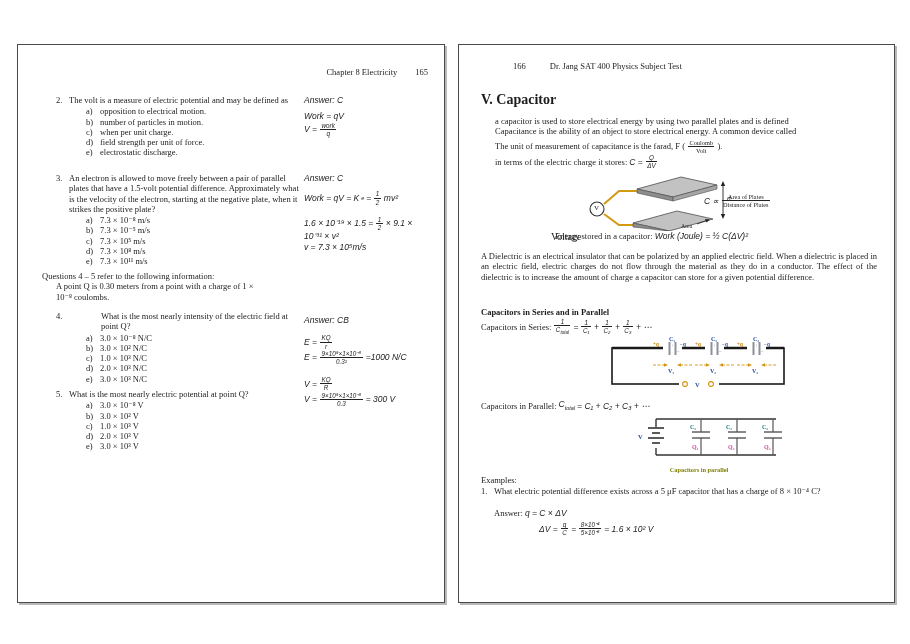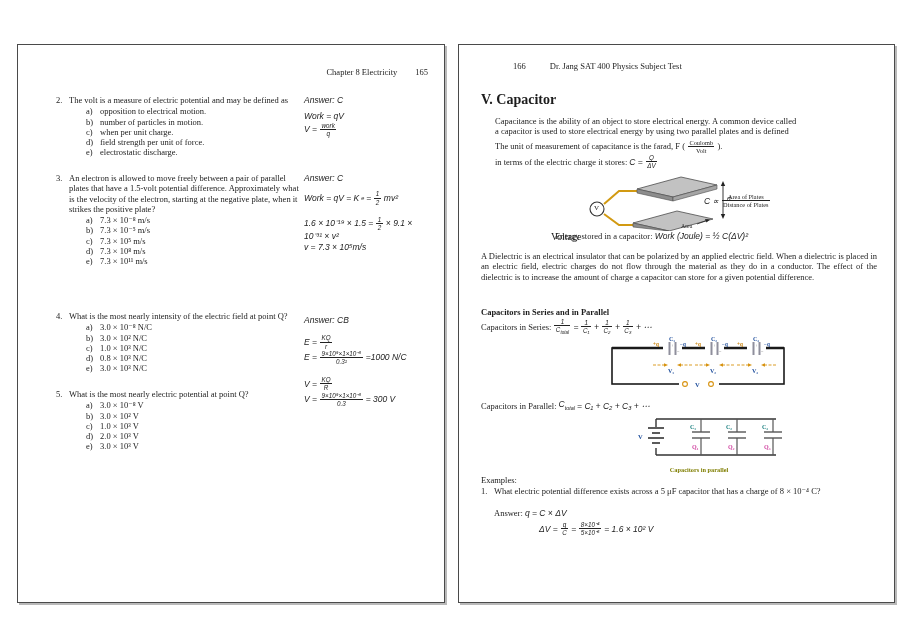--- a/index.html
+++ b/index.html
@@ -118,42 +118,47 @@
       <span class="frac">
           <span class="num">1</span>
           <span class="den">2</span>
         </span>
       <span>× 9.1 ×</span>
     </div>
     <div class="math">10⁻³¹ × v²</div>
     <div class="math">v = 7.3 × 10⁵m/s</div>
   </div>
 
+  <div class="abs t" style="left:24px;top:226px;">
+    <div>Questions 4 – 5 refer to the following information:</div>
+    <div style="margin-left:14px;">A point Q is 0.30 meters from a point with a charge of 1 ×</div>
+    <div style="margin-left:14px;">10⁻⁸ coulombs.</div>
+  </div>
 
   <div class="abs" style="left:38px;top:266px;width:250px;">
     <div class="qrow t">
       <span class="qnum">4.</span>
-      <span style="width:237px;">What is the most nearly intensity of the electric field at point Q?</span>
+      <span style="width:237px;margin-left:32px;">What is the most nearly intensity of the electric field at point Q?</span>
     </div>
     <div style="margin-left:30px;margin-top:1px;">
       <div class="opt t">
           <span class="letter">a)</span>
           <span>3.0 × 10⁻⁸ N/C</span>
         </div>
       <div class="opt t">
           <span class="letter">b)</span>
           <span>3.0 × 10² N/C</span>
         </div>
       <div class="opt t">
           <span class="letter">c)</span>
           <span>1.0 × 10³ N/C</span>
         </div>
       <div class="opt t">
           <span class="letter">d)</span>
-          <span>0.8 × 10³ N/C</span>
+          <span>2.0 × 10³ N/C</span>
         </div>
       <div class="opt t">
           <span class="letter">e)</span>
           <span>3.0 × 10³ N/C</span>
         </div>
     </div>
   </div>
   <div class="abs t" style="left:286px;top:270px;width:140px;">
     <div class="math">Answer: CB</div>
     <div class="fline math" style="margin-top:9px;">
@@ -220,22 +225,22 @@
 
 <div class="page" id="right-page">
 
   <div class="abs t" style="top:16px;left:54px;">
     <span>166</span><span class="hdr-gap" style="width:24px;"></span><span>Dr. Jang SAT 400 Physics Subject Test</span>
   </div>
 
   <div class="abs t b" style="top:50px;left:22px;font-size:14px;">V.  Capacitor</div>
 
   <div class="abs t" style="top:71px;left:36px;width:396px;">
+    <div>a capacitor is used to store electrical energy by using two parallel plates and is defined</div>
     <div>Capacitance is the ability of an object to store electrical energy.  A common device called</div>
-    <div>a capacitor is used to store electrical energy by using two parallel plates and is defined</div>
     <div class="fline" style="margin-top:2px;">
       <span>The unit of measurement of capacitance is the farad, F (</span>
       <span class="frac">
           <span class="num">Coulomb</span>
           <span class="den">Volt</span>
         </span>
       <span>).</span>
     </div>
     <div class="fline">
       <span>in terms of the electric charge it stores:</span>

